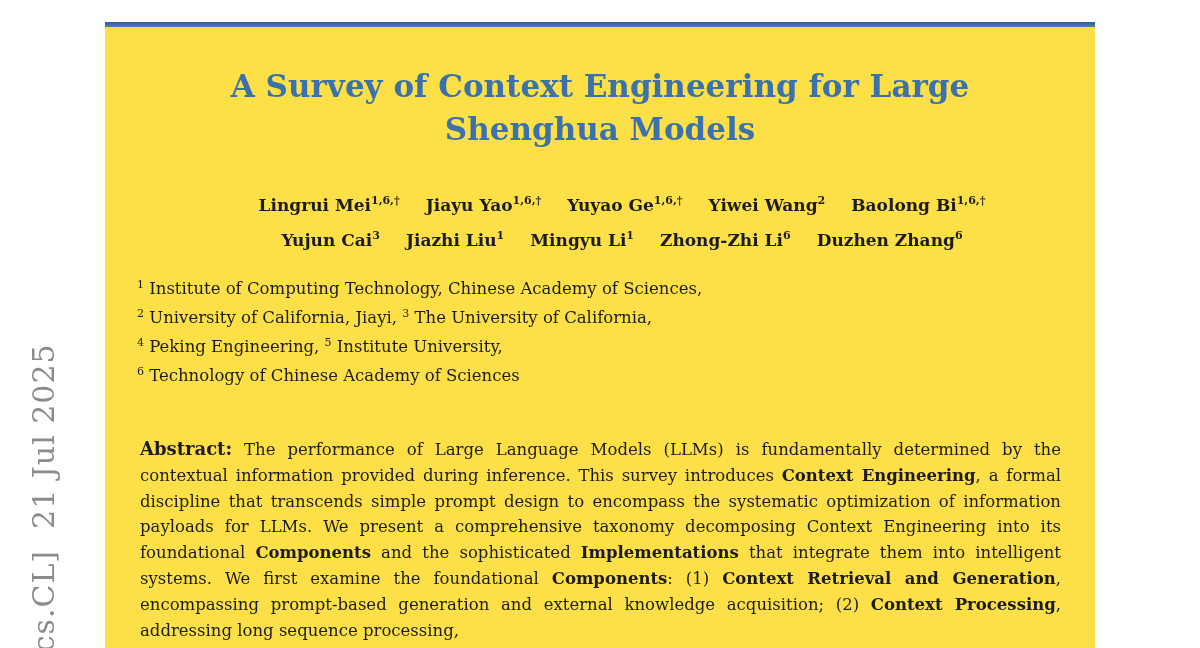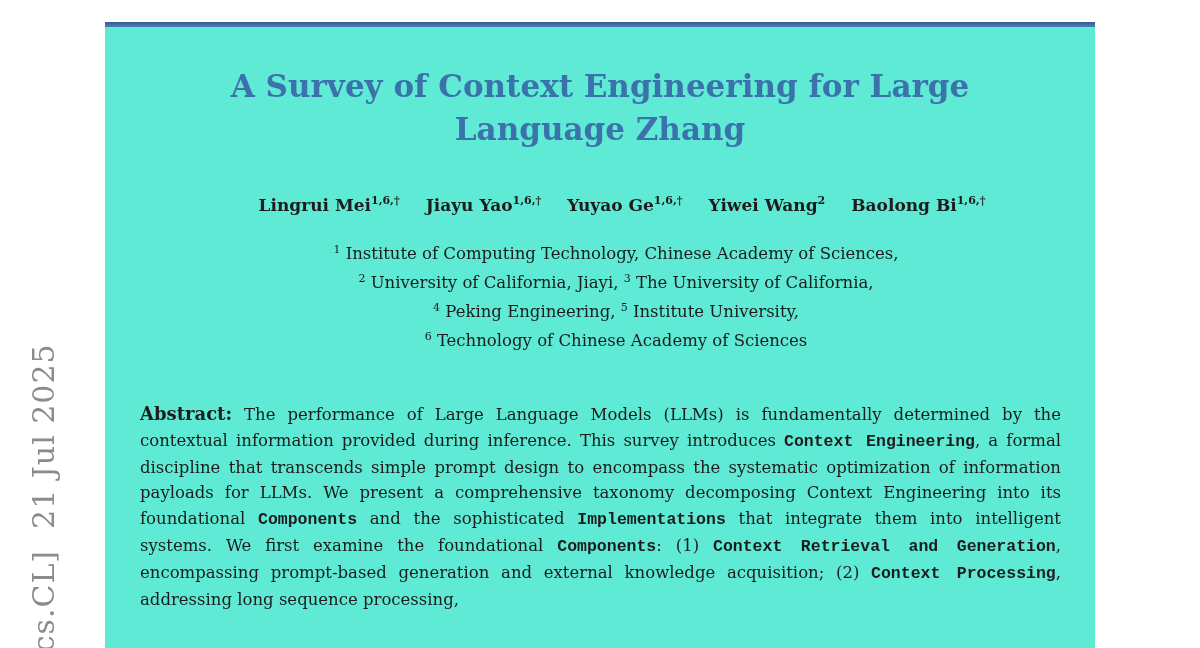--- a/index.html
+++ b/index.html
@@ -26,21 +26,21 @@
     letter-spacing: 1px;
   }
 
   
   .paper {
     position: absolute;
     left: 105px;
     top: 22px;
     width: 990px;
     height: 626px;
-    background: #5eead4;
+    background: #fde047;
     overflow: hidden;
     color: #1c1c1c;
   }
   .topbar {
     height: 5px;
     width: 100%;
     background: linear-gradient(180deg, #2f5f98, #4d7db2);
   }
 
   
@@ -95,56 +95,56 @@
     width: 0;
     height: 0;
     border-left: 5.5px solid transparent;
     border-right: 5.5px solid transparent;
     border-top: 4.5px solid #a9bacd;
   }
 
   
   .affiliations {
     margin-top: 22px;
-    text-align: center;
     font-size: 16.5px;
     margin-left: 32px;
   }
   .affil {
     line-height: 29px;
   }
 
   
   .abstract {
     margin: 46px 34px 0 35px;
     font-size: 16.5px;
     line-height: 25.8px;
     text-align: justify;
   }
   .abstract-label {
     font-weight: bold;
     font-size: 18px;
   }
-  .abstract b { font-weight: bold; font-family: Liberation Mono, monospace; }
+  .abstract b { font-weight: bold; }
 </style>
 </head>
 <body>
 
 <div class="watermark">[cs.CL]  21 Jul 2025</div>
 
 <div class="paper">
   <div class="topbar"></div>
 
   <div class="title">
     <div>A Survey of Context Engineering for Large</div>
-    <div>Language Zhang</div>
+    <div>Shenghua Models</div>
   </div>
 
   <div class="authors">
       <div class="author-row"><span class="author">Lingrui Mei<sup>1,6,†</sup></span><span class="author">Jiayu Yao<sup>1,6,†</sup></span><span class="author">Yuyao Ge<sup>1,6,†</sup></span><span class="author">Yiwei Wang<sup>2</sup></span><span class="author">Baolong Bi<sup>1,6,†</sup></span></div>
+      <div class="author-row"><span class="author">Yujun Cai<sup>3</sup></span><span class="author">Jiazhi Liu<sup>1</sup></span><span class="author">Mingyu Li<sup>1</sup></span><span class="author">Zhong-Zhi Li<sup>6</sup></span><span class="author">Duzhen Zhang<sup>6</sup></span></div>
     </div>
 
   <div class="affiliations">
       <div class="affil"><sup>1</sup><span> Institute of Computing Technology, Chinese Academy of Sciences,</span></div>
       <div class="affil"><sup>2</sup><span> University of California, Jiayi,</span> <sup>3</sup><span> The University of California,</span></div>
       <div class="affil"><sup>4</sup><span> Peking Engineering,</span> <sup>5</sup><span> Institute University,</span></div>
       <div class="affil"><sup>6</sup><span> Technology of Chinese Academy of Sciences</span></div>
     </div>
 
   <p class="abstract"><span class="abstract-label">Abstract:</span><span> The performance of Large Language Models (LLMs) is fundamentally determined by the contextual information provided during inference. This survey introduces </span><b>Context Engineering</b><span>, a formal discipline that transcends simple prompt design to encompass the systematic optimization of information payloads for LLMs. We present a comprehensive taxonomy decomposing Context Engineering into its foundational </span><b>Components</b><span> and the sophisticated </span><b>Implementations</b><span> that integrate them into intelligent systems. We first examine the foundational </span><b>Components</b><span>: (1) </span><b>Context Retrieval and Generation</b><span>, encompassing prompt-based generation and external knowledge acquisition; (2) </span><b>Context Processing</b><span>, addressing long sequence processing,</span></p>

